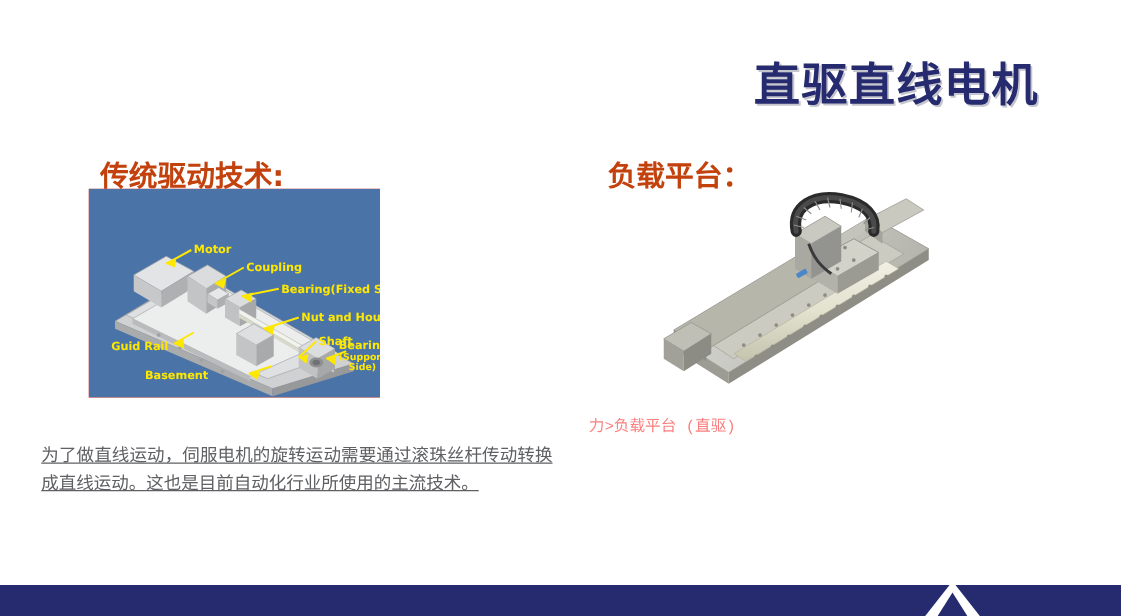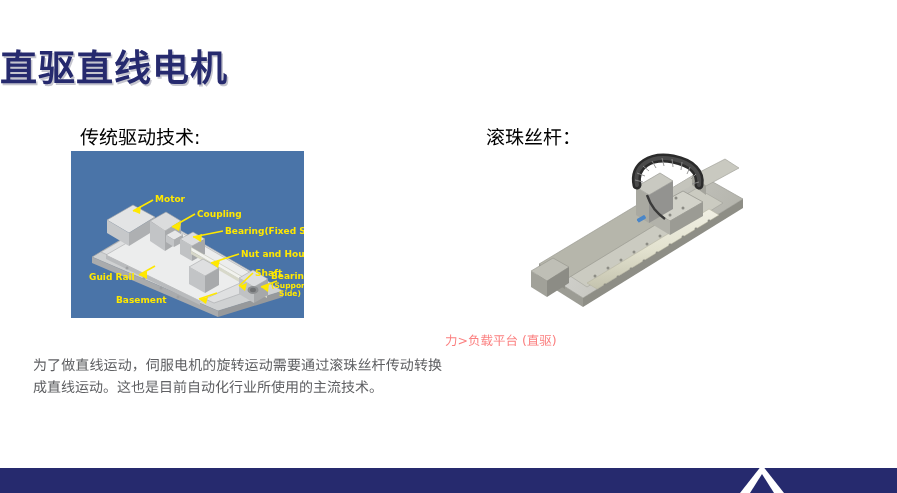--- a/index.html
+++ b/index.html
@@ -18,34 +18,34 @@
     background: #ffffff;
     overflow: hidden;
   }
 
   
   .slide-title {
     position: absolute;
     left: 0;
     top: 38px;
     width: 831px;
-    text-align: left;
+    text-align: right;
     font-size: 37px;
     font-weight: bold;
     color: #262a6e;
     letter-spacing: 1px;
     text-shadow: 1.5px 1.5px 0 rgba(150,150,165,0.55);
   }
 
   
   .col-heading {
     position: absolute;
-    font-size: 19px;
-    font-weight: normal;
-    color: #000000;
+    font-size: 23px;
+    font-weight: bold;
+    color: #c2410c;
     white-space: nowrap;
   }
   .col-heading.left  { left: 80px;  top: 122px; }
   .col-heading.right { left: 486px; top: 122px; }
 
   
   .fig-left {
     position: absolute;
     left: 71px;
     top: 151px;
@@ -69,31 +69,31 @@
   .fig-right svg { display: block; width: 272px; height: 167px; }
 
   
   .flow-caption {
     position: absolute;
     font-size: 12.5px;
     color: #fb8080;
     white-space: nowrap;
   }
   .flow-caption.left  { left: 33px;  top: 330px; }
-  .flow-caption.right { left: 445px; top: 330px; }
+  .flow-caption.right { left: 471px; top: 330px; font-family: Liberation Mono, monospace; }
 
   
   .body-text {
     position: absolute;
     font-size: 14px;
     line-height: 1.55;
     color: #5f6063;
     text-align: justify;
   }
-  .body-text.left  { left: 33px;  top: 355px; width: 409px; }
+  .body-text.left  { left: 33px;  top: 355px; width: 409px; text-decoration: underline; }
   .body-text.right { left: 457px; top: 355px; width: 409px; }
 
   
   .bottom-bar {
     position: absolute;
     left: 0;
     bottom: 0;
     width: 897px;
     height: 25px;
     background: #262a6e;
@@ -207,21 +207,21 @@
         <text x="208" y="145" font-size="7.5">Side)</text>
         <text x="18" y="129">Guid Rail</text>
         <text x="45" y="152">Basement</text>
       </g>
     </svg>
   </div>
 
 
   <div class="body-text left">为了做直线运动，伺服电机的旋转运动需要通过滚珠丝杆传动转换成直线运动。这也是目前自动化行业所使用的主流技术。</div>
 
-  <div class="col-heading right">滚珠丝杆：</div>
+  <div class="col-heading right">负载平台：</div>
 
   <div class="fig-right">
     <svg viewBox="0 0 272 167" xmlns="http://www.w3.org/2000/svg">
       <defs>
         <linearGradient id="lmTop" x1="0" y1="0" x2="1" y2="0.4">
           <stop offset="0" stop-color="#cfcfc6"></stop>
           <stop offset="0.5" stop-color="#bcbcb2"></stop>
           <stop offset="1" stop-color="#a3a398"></stop>
         </linearGradient>
         <linearGradient id="lmBed" x1="0" y1="0" x2="1" y2="0.3">

